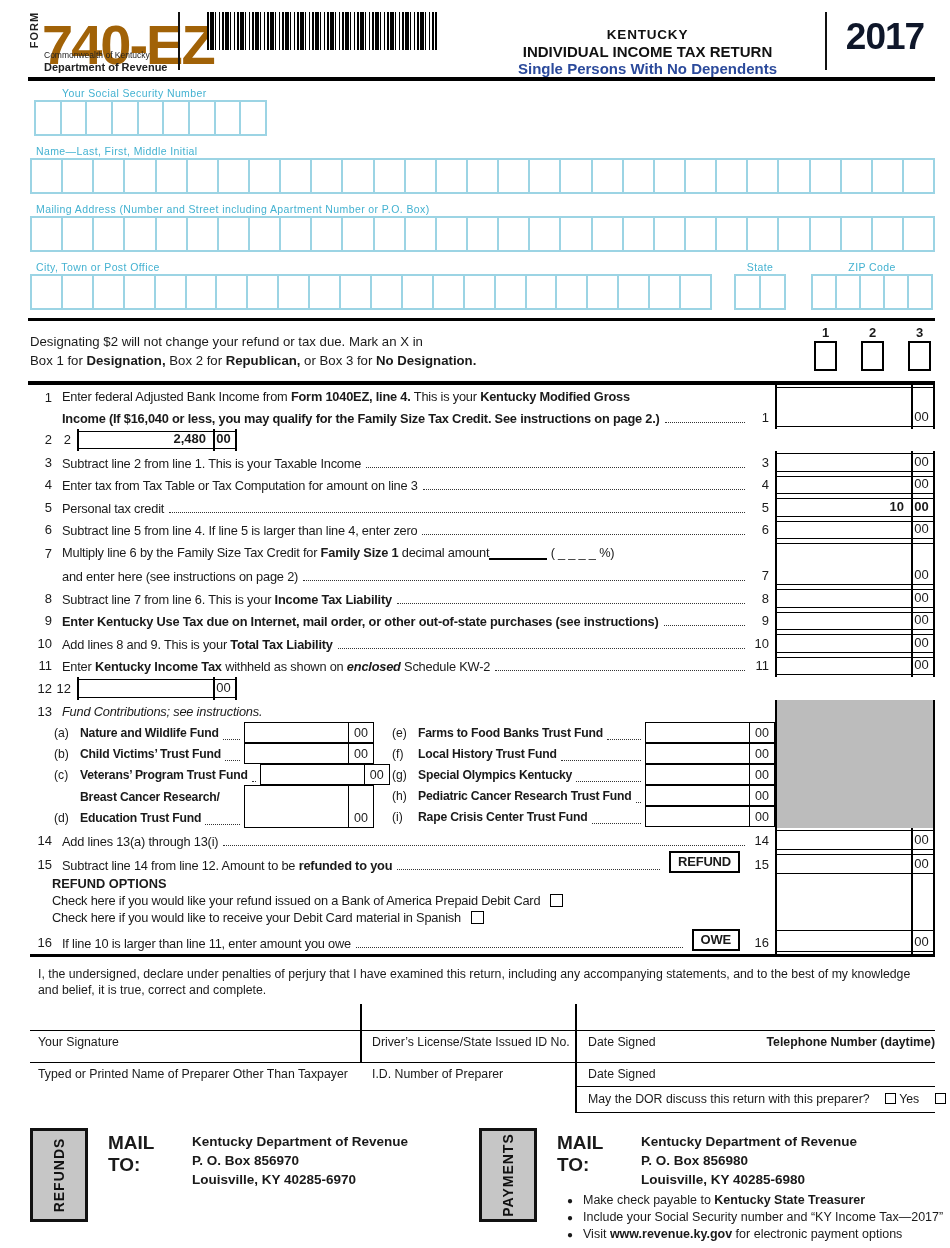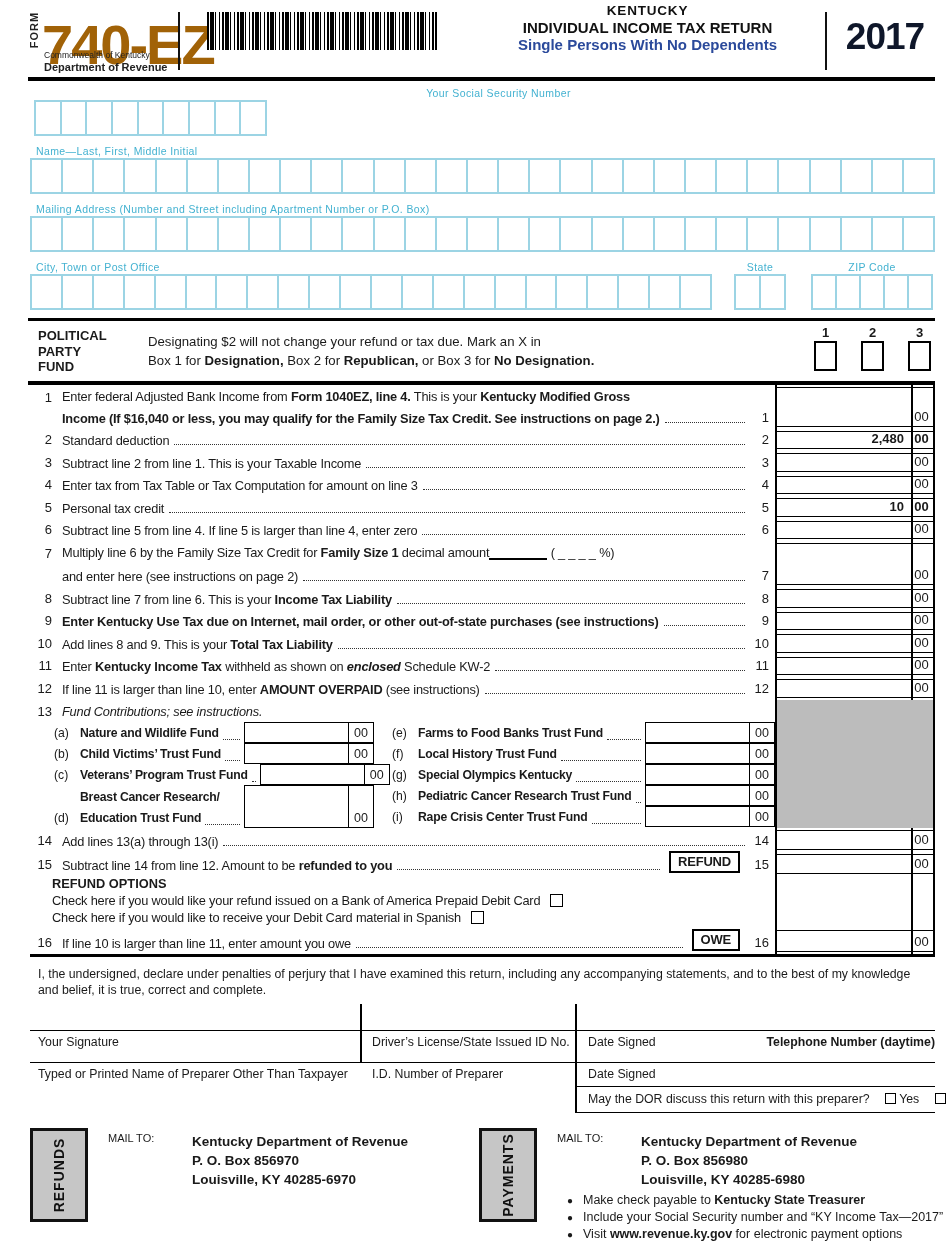--- a/index.html
+++ b/index.html
@@ -11,36 +11,36 @@
 
   
   #header { position:relative; height:77px; margin:0 15px 0 30px; }
   #form-rot { position:absolute; left:-14px; top:24px; font-size:11px; font-weight:bold; letter-spacing:1px; color:#222; transform:rotate(-90deg); }
   #form-number { position:absolute; left:12px; top:12px; font-size:56px; font-weight:bold; letter-spacing:-2px; color:#a16207; }
   #agency1 { position:absolute; left:14px; top:50px; font-size:8.5px; color:#222; }
   #agency2 { position:absolute; left:14px; top:61px; font-size:11px; font-weight:bold; color:#222; }
   .hdiv { position:absolute; top:12px; width:2px; height:58px; background:#111; }
   #barcode { position:absolute; left:177px; top:12px; width:230px; height:38px;
     background:repeating-linear-gradient(90deg,#000 0 2px,#fff 2px 3px,#000 3px 7px,#fff 7px 8px,#000 8px 9px,#fff 9px 12px,#000 12px 13px,#fff 13px 15px); }
-  #title-block { position:absolute; left:445px; top:2px; width:345px; text-align:center; line-height:17px; }
+  #title-block { position:absolute; left:445px; top:26px; width:345px; text-align:center; line-height:17px; }
   #title1 { font-size:13.5px; font-weight:bold; letter-spacing:0.8px; color:#111; }
   #title2 { font-size:15px; font-weight:bold; color:#111; }
   #title3 { font-size:15px; font-weight:bold; color:#2B4A9B; }
   #year { position:absolute; left:805px; top:16px; width:100px; text-align:center; font-size:37px; font-weight:bold; color:#0f172a; letter-spacing:-1px; }
   .thick { height:3.5px; background:#000; margin:0 15px 0 28px; }
 
   
   #idfields { margin:6px 15px 0 30px; }
   .f-label { color:#44B2D1; font-size:10.5px; letter-spacing:0.4px; height:13px; }
   .bgrid { display:flex; border:2.5px solid #9CD4E4; height:36px; background:#fff; }
   .bcell { flex:1; border-right:2.5px solid #9CD4E4; }
   .bcell:last-child { border-right:none; }
   .frow { margin-bottom:9px; }
   #ssn-grid { width:233px; margin-left:4px; }
-  #ssn-label { padding-left:32px;text-align:center; }
+  #ssn-label { padding-left:32px; }
   .csz-labels { display:flex; height:13px; }
   .csz-row { display:flex; }
 
   
   #political { display:flex; margin:4px 15px 4px 30px; height:52px; }
   #pol-head { width:118px; padding-left:8px; font-size:13px; font-weight:bold; line-height:15.5px; padding-top:3px; }
   #pol-text { flex:1; font-size:13.2px; line-height:19px; padding-top:7px; }
   #pol-boxes { display:flex; gap:24px; padding-right:4px; align-items:flex-start; }
   .pol-col { display:flex; flex-direction:column; align-items:center; }
   .pol-num { font-size:13px; font-weight:bold; height:16px; }
@@ -102,21 +102,21 @@
 
   
   #mail { display:flex; margin:12px 15px 0 30px; gap:24px; }
   .mail-half { display:flex; }
   .mail-half.left { width:425px; flex:none; }
   .mail-half.right { flex:1; }
   .tab { width:58px; height:94px; border:3px solid #111; background:#c6c6c6; display:flex; align-items:center; justify-content:center; flex:none; }
   .tab span { transform:rotate(-90deg); font-size:14px; font-weight:bold; letter-spacing:1px; white-space:nowrap; color:#111; }
   .mail-info { padding-left:20px; padding-top:4px; }
   .mailto-row { display:flex; }
-  .mailto-lab { width:72px; font-size:11px; font-weight:normal; flex:none; }
+  .mailto-lab { width:72px; font-size:19px; font-weight:bold; flex:none; }
   .mail-addr { font-size:13.5px; font-weight:bold; line-height:19px; padding-left:12px; }
   .bullets { margin-top:3px; }
   .bullet-line { font-size:12.5px; line-height:17px; display:flex; }
   .bullet-dot { width:26px; text-align:center; flex:none; font-size:10px; }
 </style>
 </head>
 <body>
 
 <div id="page">
 
@@ -264,25 +264,20 @@
             <div class="bcell"></div>
             <div class="bcell"></div>
             <div class="bcell"></div>
           </div>
       </div>
     </div>
   </div>
   <div class="thick" style="margin-top:8px;"></div>
 
   <div id="political">
-    <div id="pol-head">
-        <div>POLITICAL</div>
-        <div>PARTY</div>
-        <div>FUND</div>
-      </div>
     <div id="pol-text">
       <div>Designating $2 will not change your refund or tax due. Mark an X in</div>
       <div id="pol-line2"><span class="tsegs"><span>Box 1 for </span><span class="b">Designation,</span><span> Box 2 for </span><span class="b">Republican,</span><span> or Box 3 for </span><span class="b">No Designation.</span></span></div>
     </div>
     <div id="pol-boxes">
         <div class="pol-col">
           <div class="pol-num">1</div>
           <div class="pol-box"></div>
         </div>
         <div class="pol-col">
@@ -312,26 +307,20 @@
         <div class="rnum">1</div>
         <div class="amt">
           <div class="amtbox">
             <span class="dol"></span>
             <span class="cts">00</span>
           </div>
         </div>
       </div>
       <div class="lrow" style="height: 22.5px;">
         <div class="lnum">2</div>
-        <div class="ltext">
-          <div class="tline">
-            <span class="tsegs"><span>Standard deduction</span></span>
-            <span class="lead"></span>
-          </div>
-        </div>
         <div class="rnum">2</div>
         <div class="amt">
           <div class="amtbox b">
             <span class="dol">2,480</span>
             <span class="cts">00</span>
           </div>
         </div>
       </div>
       <div class="lrow" style="height: 22.5px;">
         <div class="lnum">3</div>
@@ -475,26 +464,20 @@
         <div class="rnum">11</div>
         <div class="amt">
           <div class="amtbox">
             <span class="dol"></span>
             <span class="cts">00</span>
           </div>
         </div>
       </div>
       <div class="lrow" style="height: 22.5px;">
         <div class="lnum">12</div>
-        <div class="ltext">
-          <div class="tline">
-            <span class="tsegs"><span>If line 11 is larger than line 10, enter </span><span class="b">AMOUNT OVERPAID</span><span> (see instructions)</span></span>
-            <span class="lead"></span>
-          </div>
-        </div>
         <div class="rnum">12</div>
         <div class="amt">
           <div class="amtbox">
             <span class="dol"></span>
             <span class="cts">00</span>
           </div>
         </div>
       </div>
       <div class="lrow hdr13" style="height: 22px;">
         <div class="lnum">13</div>

